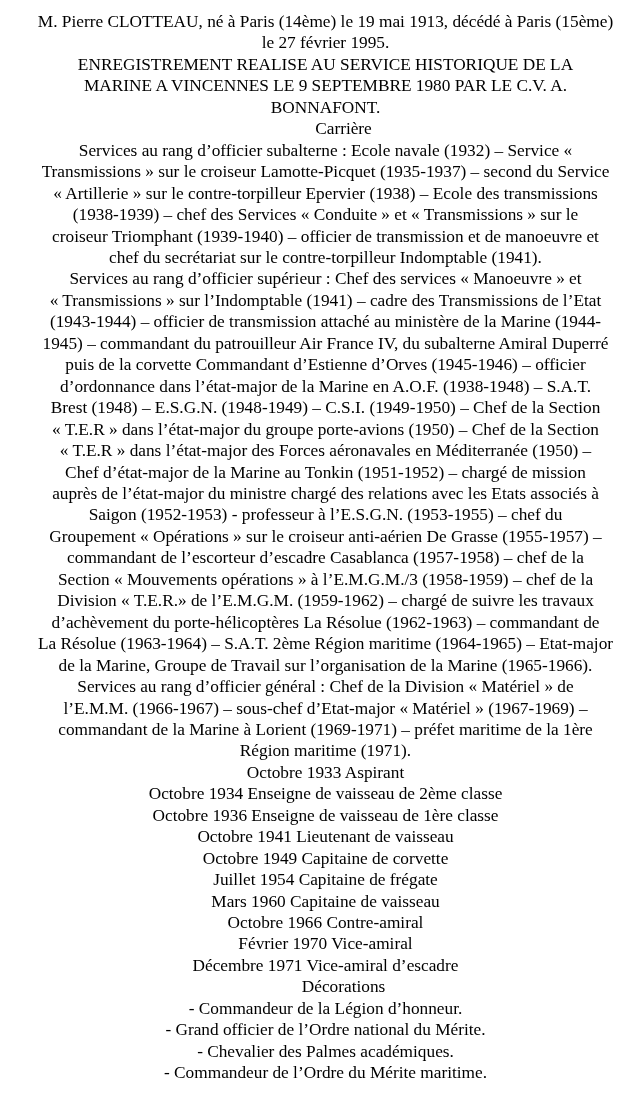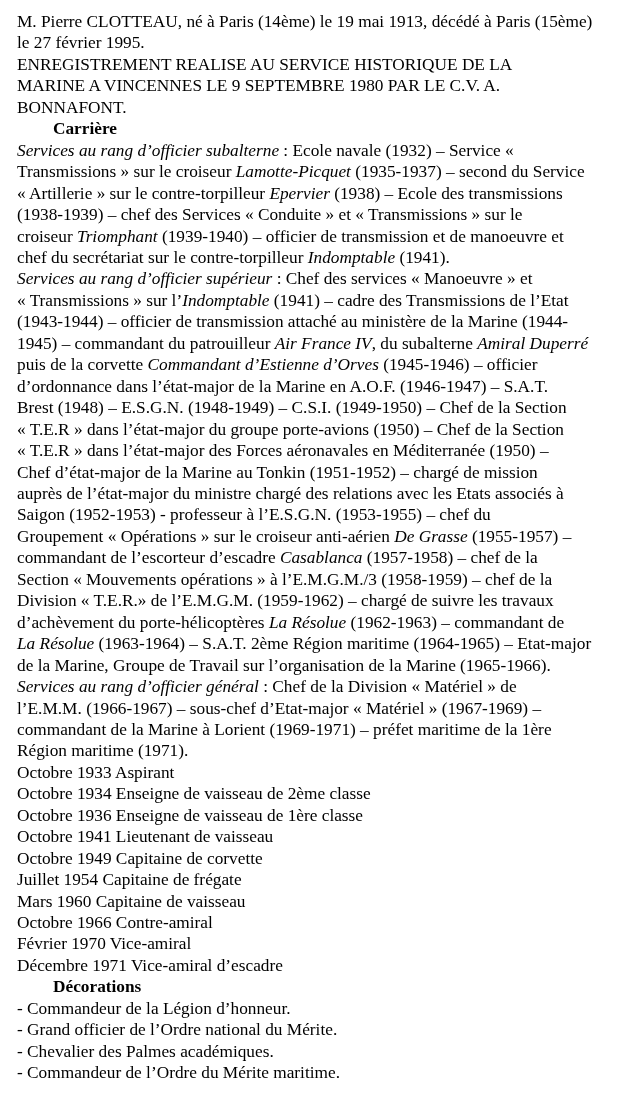--- a/index.html
+++ b/index.html
@@ -10,31 +10,31 @@
   body {
     width: 640px;
     height: 1119px;
     overflow: hidden;
     color: #000000;
     font-family: "Liberation Serif", serif;
     font-size: 17.3px;
   }
   .doc {
     padding: 11px 6px 0 17px;
+    text-align: center;
   }
   .line, .heading {
     line-height: 21.45px;
     white-space: pre;
   }
   .heading {
-    font-weight: bold;
+    font-weight: normal;
     margin-left: 36px;
   }
   .i {
-    font-style: italic;
   }
 </style>
 </head>
 <body>
 
 <div class="doc">
     <div class="line"><span>M. Pierre CLOTTEAU, né à Paris (14ème) le 19 mai 1913, décédé à Paris (15ème)</span></div>
     <div class="line"><span>le 27 février 1995.</span></div>
     <div class="line"><span>ENREGISTREMENT REALISE AU SERVICE HISTORIQUE DE LA</span></div>
     <div class="line"><span>MARINE A VINCENNES LE 9 SEPTEMBRE 1980 PAR LE C.V. A.</span></div>
@@ -44,21 +44,21 @@
     <div class="line"><span>Transmissions » sur le croiseur </span><span class="i">Lamotte-Picquet</span><span> (1935-1937) – second du Service</span></div>
     <div class="line"><span>« Artillerie » sur le contre-torpilleur </span><span class="i">Epervier</span><span> (1938) – Ecole des transmissions</span></div>
     <div class="line"><span>(1938-1939) – chef des Services « Conduite » et « Transmissions » sur le</span></div>
     <div class="line"><span>croiseur </span><span class="i">Triomphant</span><span> (1939-1940) – officier de transmission et de manoeuvre et</span></div>
     <div class="line"><span>chef du secrétariat sur le contre-torpilleur </span><span class="i">Indomptable</span><span> (1941).</span></div>
     <div class="line"><span class="i">Services au rang d’officier supérieur</span><span> : Chef des services « Manoeuvre » et</span></div>
     <div class="line"><span>« Transmissions » sur l’</span><span class="i">Indomptable</span><span> (1941) – cadre des Transmissions de l’Etat</span></div>
     <div class="line"><span>(1943-1944) – officier de transmission attaché au ministère de la Marine (1944-</span></div>
     <div class="line"><span>1945) – commandant du patrouilleur </span><span class="i">Air France IV</span><span>, du subalterne </span><span class="i">Amiral Duperré</span></div>
     <div class="line"><span>puis de la corvette </span><span class="i">Commandant d’Estienne d’Orves</span><span> (1945-1946) – officier</span></div>
-    <div class="line"><span>d’ordonnance dans l’état-major de la Marine en A.O.F. (1946-1947) – S.A.T.</span></div>
+    <div class="line"><span>d’ordonnance dans l’état-major de la Marine en A.O.F. (1938-1948) – S.A.T.</span></div>
     <div class="line"><span>Brest (1948) – E.S.G.N. (1948-1949) – C.S.I. (1949-1950) – Chef de la Section</span></div>
     <div class="line"><span>« T.E.R » dans l’état-major du groupe porte-avions (1950) – Chef de la Section</span></div>
     <div class="line"><span>« T.E.R » dans l’état-major des Forces aéronavales en Méditerranée (1950) –</span></div>
     <div class="line"><span>Chef d’état-major de la Marine au Tonkin (1951-1952) – chargé de mission</span></div>
     <div class="line"><span>auprès de l’état-major du ministre chargé des relations avec les Etats associés à</span></div>
     <div class="line"><span>Saigon (1952-1953) - professeur à l’E.S.G.N. (1953-1955) – chef du</span></div>
     <div class="line"><span>Groupement « Opérations » sur le croiseur anti-aérien </span><span class="i">De Grasse</span><span> (1955-1957) –</span></div>
     <div class="line"><span>commandant de l’escorteur d’escadre </span><span class="i">Casablanca</span><span> (1957-1958) – chef de la</span></div>
     <div class="line"><span>Section « Mouvements opérations » à l’E.M.G.M./3 (1958-1959) – chef de la</span></div>
     <div class="line"><span>Division « T.E.R.» de l’E.M.G.M. (1959-1962) – chargé de suivre les travaux</span></div>

